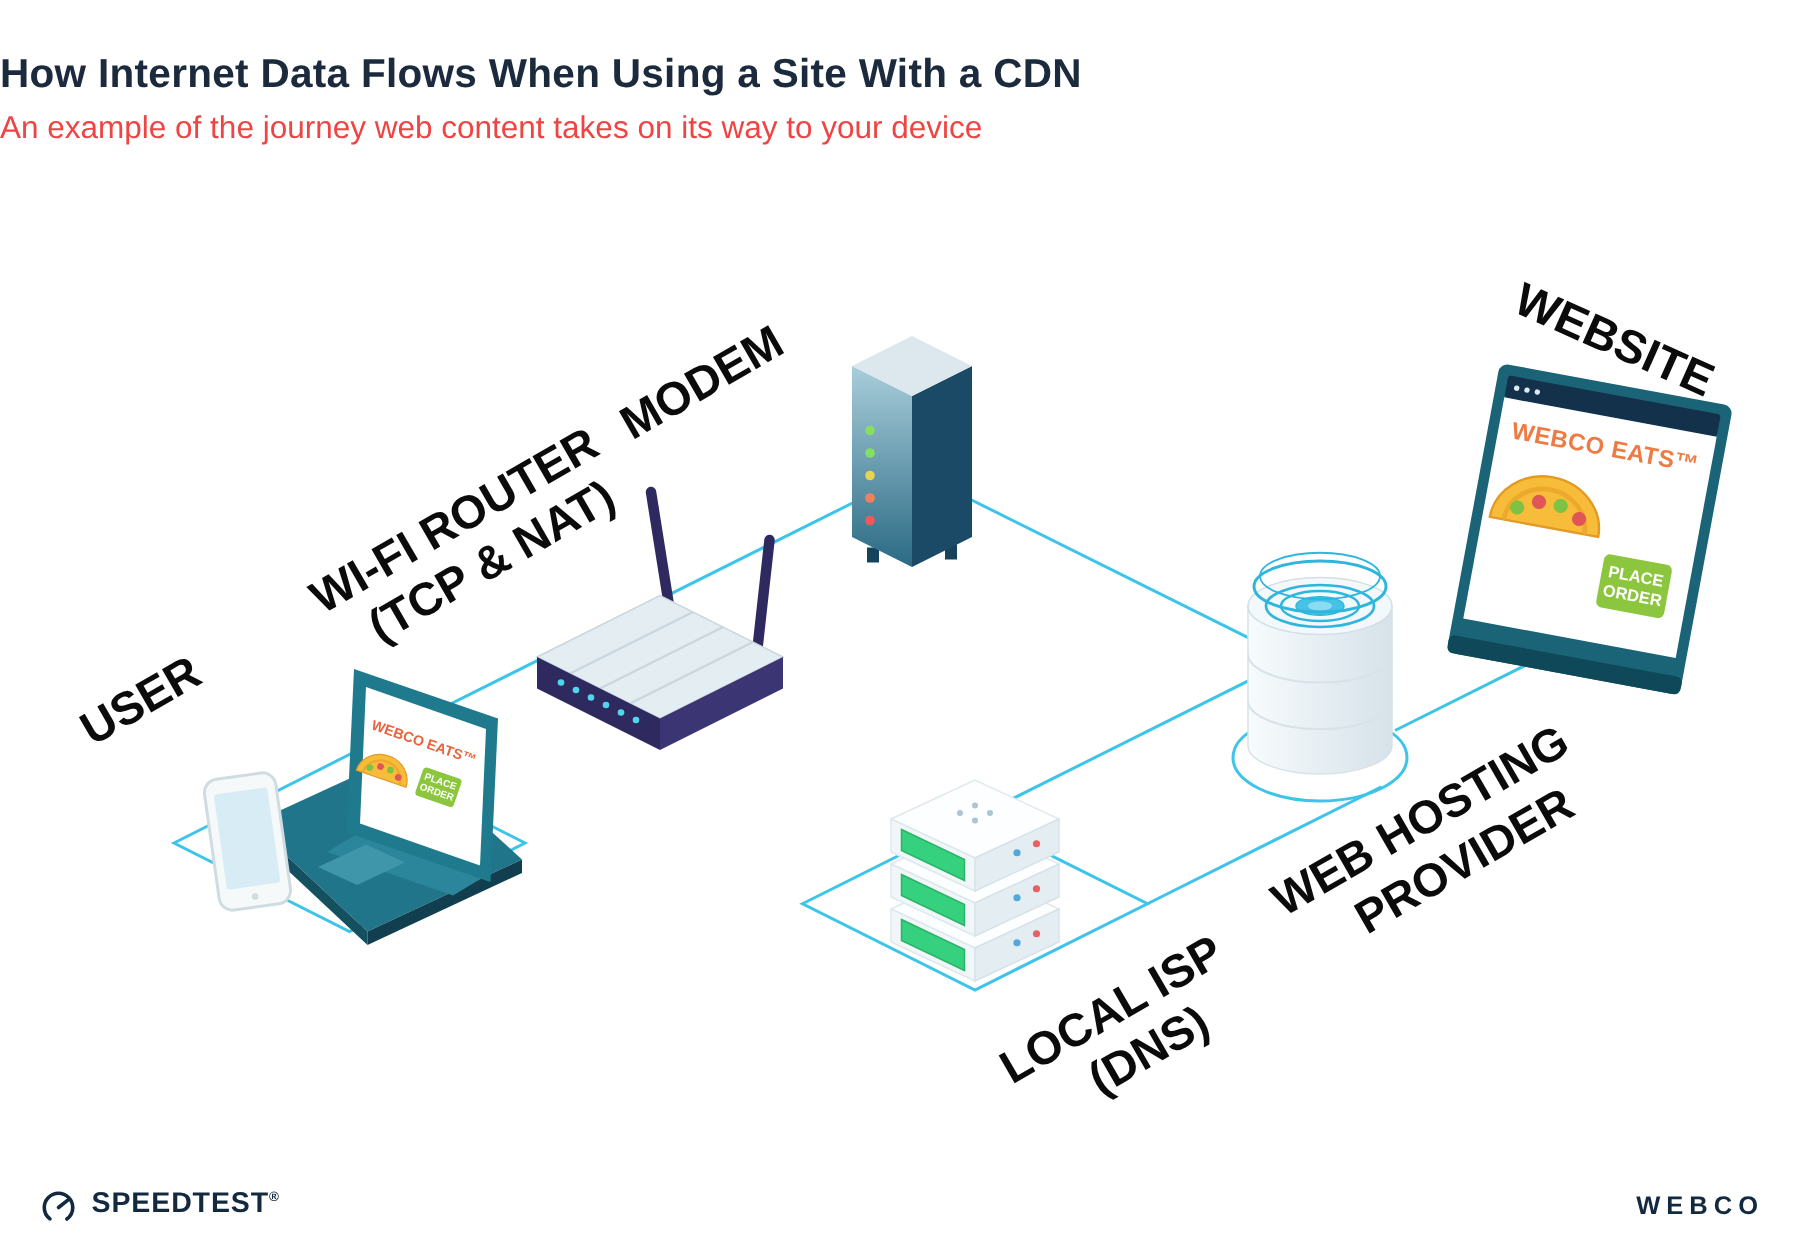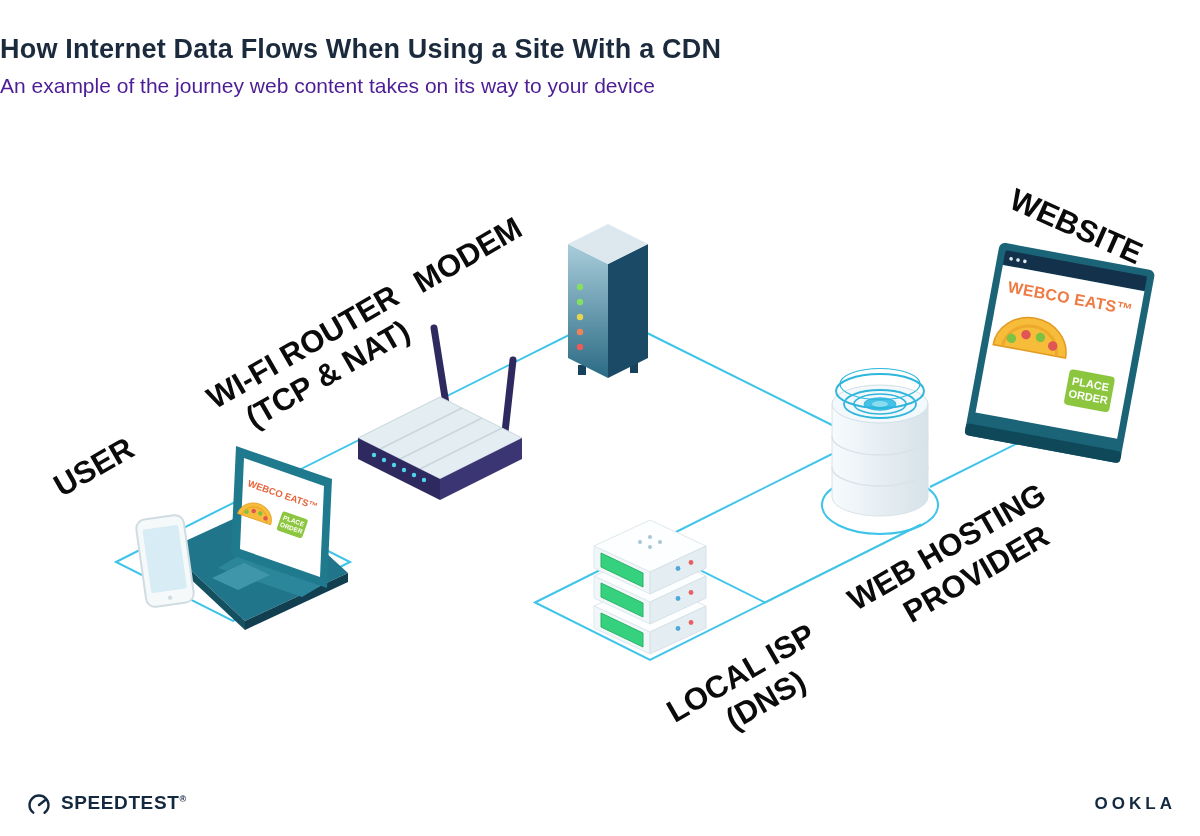--- a/index.html
+++ b/index.html
@@ -1,20 +1,20 @@
 <!DOCTYPE html>
 <html><head>
 <meta charset="utf-8">
 <style>
   html,body{margin:0;padding:0;background:#fff;}
   .page{position:relative;width:1200px;height:836px;background:#ffffff;overflow:hidden;
         font-family:"Liberation Sans",sans-serif;}
   header{position:absolute;top:34px;left:0;width:100%;text-align:left;z-index:3;}
   h1{margin:0;font-size:27px;font-weight:700;color:#1b2a3c;letter-spacing:0.2px;}
-  .subtitle{margin:9px 0 0;font-size:21px;font-weight:400;color:#4c1d95;}
+  .subtitle{margin:9px 0 0;font-size:21px;font-weight:400;color:#ef4444;}
   svg.diagram{position:absolute;left:0;top:0;width:1200px;height:836px;z-index:1;}
   .node-label{font-family:"Liberation Sans",sans-serif;font-weight:700;font-size:31px;fill:#0b0b0b;letter-spacing:0px;}
   .brand-text{font-family:"Liberation Sans",sans-serif;font-weight:700;font-size:16px;fill:#ee7a44;letter-spacing:0.3px;}
   .brand-text-sm{font-family:"Liberation Sans",sans-serif;font-weight:700;font-size:9.5px;fill:#e8643c;}
   .btn-text{font-family:"Liberation Sans",sans-serif;font-weight:700;font-size:11px;fill:#ffffff;}
   .btn-text-sm{font-family:"Liberation Sans",sans-serif;font-weight:700;font-size:6.5px;fill:#ffffff;}
   .footer-left{position:absolute;left:26px;bottom:18px;display:flex;gap:9px;z-index:3;}
   .st-text{font-size:19px;font-weight:700;color:#13293f;letter-spacing:0.6px;}
   .st-text sup{font-size:9px;vertical-align:super;}
   .footer-right{position:absolute;right:24px;bottom:22px;font-size:17px;font-weight:700;
@@ -213,15 +213,15 @@
     </g>
   </svg>
 
   <div class="footer-left">
     <svg width="26" height="26" viewBox="0 0 26 26">
       <circle cx="13" cy="13" r="9.5" fill="none" stroke="#13293f" stroke-width="2.4" stroke-dasharray="8.9 12 50" stroke-linecap="round"></circle>
       <line x1="13" y1="13" x2="19" y2="8.2" stroke="#13293f" stroke-width="2.4" stroke-linecap="round"></line>
     </svg>
     <span class="st-text"><span>SPEEDTEST</span><sup>®</sup></span>
   </div>
-  <div class="footer-right">OOKLA</div>
+  <div class="footer-right">WEBCO</div>
 
 </div>
 
 </body></html>

